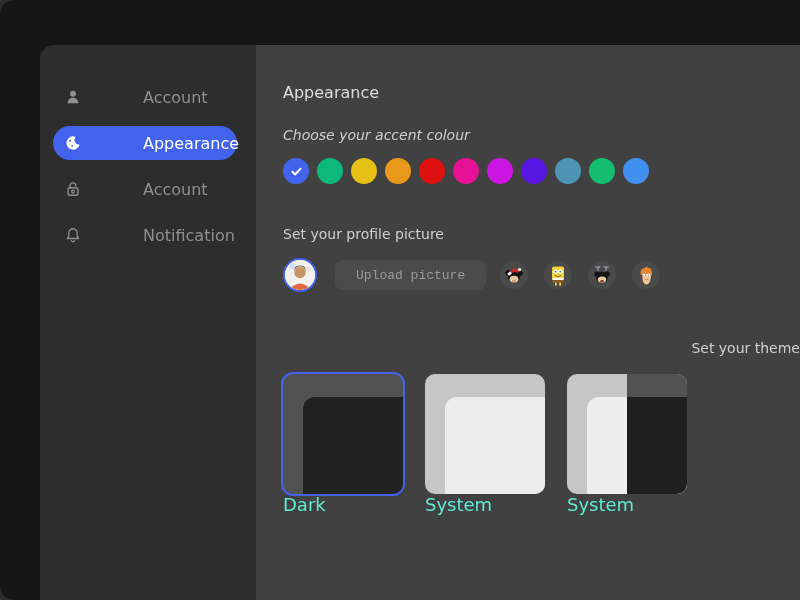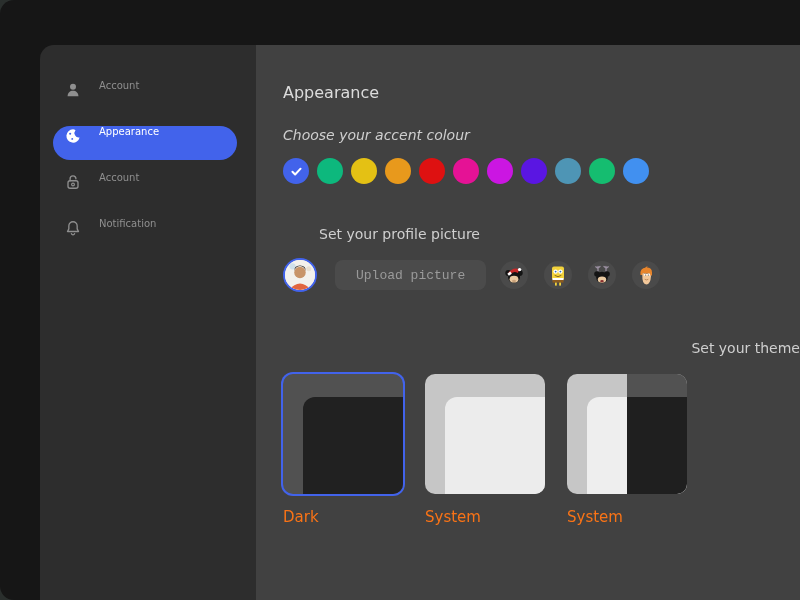--- a/index.html
+++ b/index.html
@@ -18,47 +18,48 @@
   }
 
   
   .sidebar {
     position:absolute; left:40px; top:45px; bottom:0; width:216px;
     background:var(--sidebar-bg,#2d2d2d);
     border-top-left-radius:14px;
     padding:35px 0 0 13px;
   }
   .nav-item {
-    display:flex; align-items:flex-start;
+    display:flex; align-items:center;
     width:184px; height:34px;
     padding:0 10px;
     border-radius:17px;
     color:#8f8f8f;
-    font-size:10px;
+    font-size:16px;
     margin-bottom:12px;
     cursor:pointer;
+    gap:44px;
   }
   .nav-item.selected {
     background:var(--accent,#4263eb);
     color:#ffffff;
   }
   .nav-icon { width:20px; height:20px; margin-right:16px; display:flex; align-items:center; justify-content:center; }
   .nav-icon svg { width:20px; height:20px; }
 
   
   .main {
     position:absolute; left:256px; top:45px; right:0; bottom:0;
     background:var(--main-bg,#414141);
     padding:38px 0 0 27px;
     color:#d6d6d6;
   }
   .page-title { font-size:16px; font-weight:400; color:#dcdcdc; }
   .section-label { font-size:14px; color:#cfcfcf; }
   .label-accent { margin-top:25px;font-style:italic; }
-  .label-profile { margin-top:42px;margin-left:36px; }
+  .label-profile { margin-top:42px; }
   .label-theme { margin-top:45px;text-align:right; }
 
   
   .swatch-row { display:flex; margin-top:15px; }
   .swatch {
     width:26px; height:26px; border-radius:50%;
     margin-right:8px; cursor:pointer;
     display:flex; align-items:center; justify-content:center;
   }
   .swatch svg { width:15px; height:15px; }
@@ -102,21 +103,21 @@
     border-top-left-radius:12px;
   }
   .theme-card .sys-outer-right {
     position:absolute; left:50%; top:0; right:0; height:19%;
     background:var(--outer2,#525252);
   }
   .theme-card .sys-inner-right {
     position:absolute; left:50%; top:19%; right:0; bottom:0;
     background:var(--inner2,#1f1f1f);
   }
-  .theme-label { margin-top:14px; font-size:15px; color:#f97316; }
+  .theme-label { font-size:18px; color:#5eead4; }
 </style>
 </head>
 <body>
 
 <div class="stage">
   <div class="window">
 
     <aside class="sidebar">
       <div class="nav-item">
         <span class="nav-icon">

